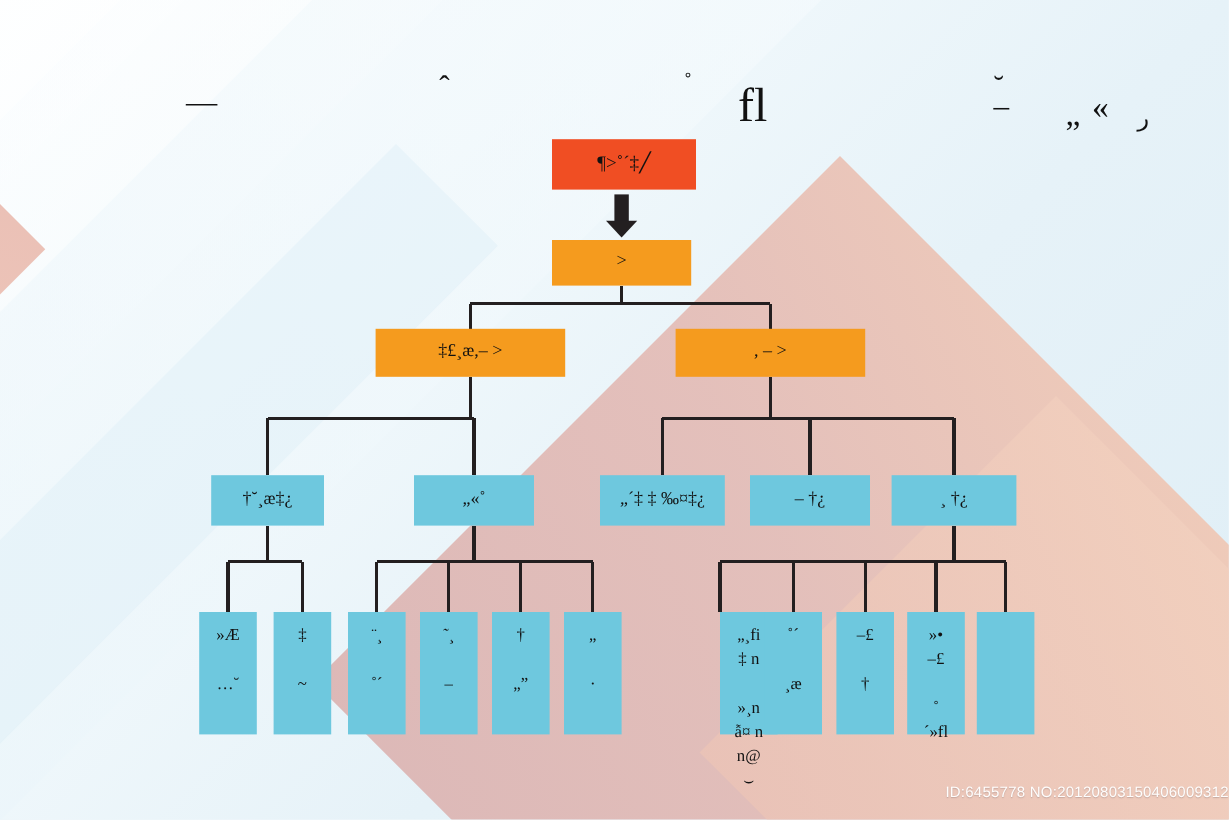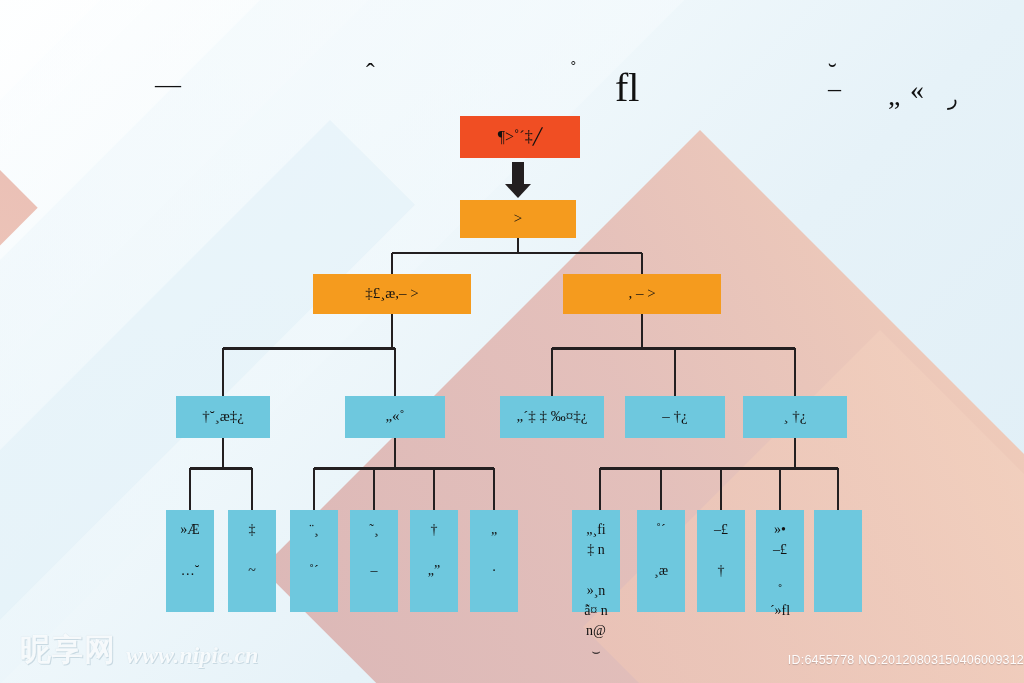--- a/index.html
+++ b/index.html
@@ -188,40 +188,36 @@
 ˚´</span></div>
       <div class="node n-leaf" style="left: 350px; top: 510px; width: 48px; height: 102px; font-size: 14px;"><span>˜¸
 
 –</span></div>
       <div class="node n-leaf" style="left: 410px; top: 510px; width: 48px; height: 102px; font-size: 14px;"><span>†
 
 „”</span></div>
       <div class="node n-leaf" style="left: 470px; top: 510px; width: 48px; height: 102px; font-size: 14px;"><span>„
 
 ·</span></div>
-      <div class="node n-leaf" style="left: 572px; top: 510px; width: 48px; height: 102px; font-size: 14px;"><span>„¸fi
+      <div class="node n-leaf" style="left: 600px; top: 510px; width: 48px; height: 102px; font-size: 14px;"><span>„¸fi
 ‡  n
 
 »¸n
 ẫ¤ n
 n@
 ⌣</span></div>
       <div class="node n-leaf" style="left: 637px; top: 510px; width: 48px; height: 102px; font-size: 14px;"><span>˚´
 
 ¸æ</span></div>
       <div class="node n-leaf" style="left: 697px; top: 510px; width: 48px; height: 102px; font-size: 14px;"><span>–£
 
 †</span></div>
       <div class="node n-leaf" style="left: 756px; top: 510px; width: 48px; height: 102px; font-size: 14px;"><span>»•
 –£
 
 ˚
 ´»fl</span></div>
       <div class="node n-leaf" style="left: 814px; top: 510px; width: 48px; height: 102px; font-size: 14px;"><span></span></div>
     </div>
 
-  <div class="wm">
-    <div class="wm-cn">昵享网</div>
-    <div class="wm-url">www.nipic.cn</div>
-  </div>
   <div class="idtag">ID:6455778 NO:20120803150406009312</div>
 
 </div>
 
 </body></html>

